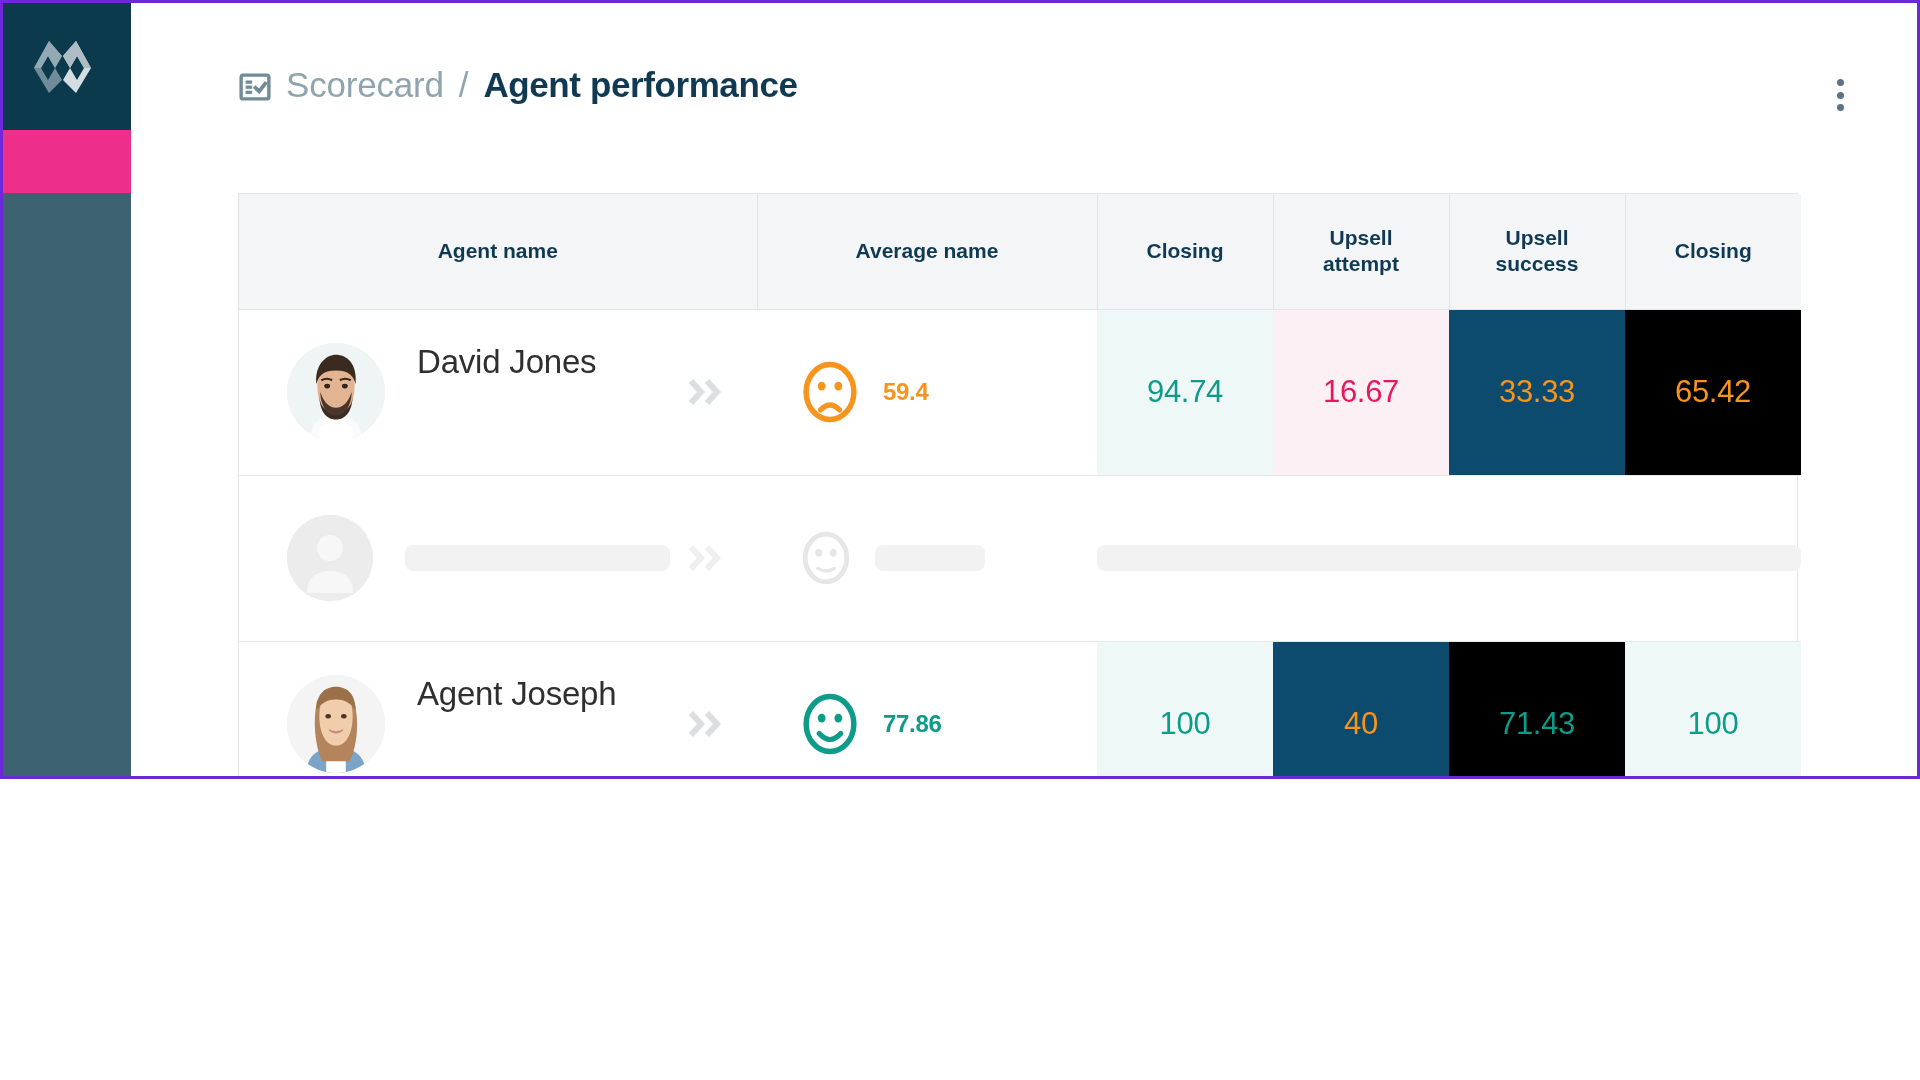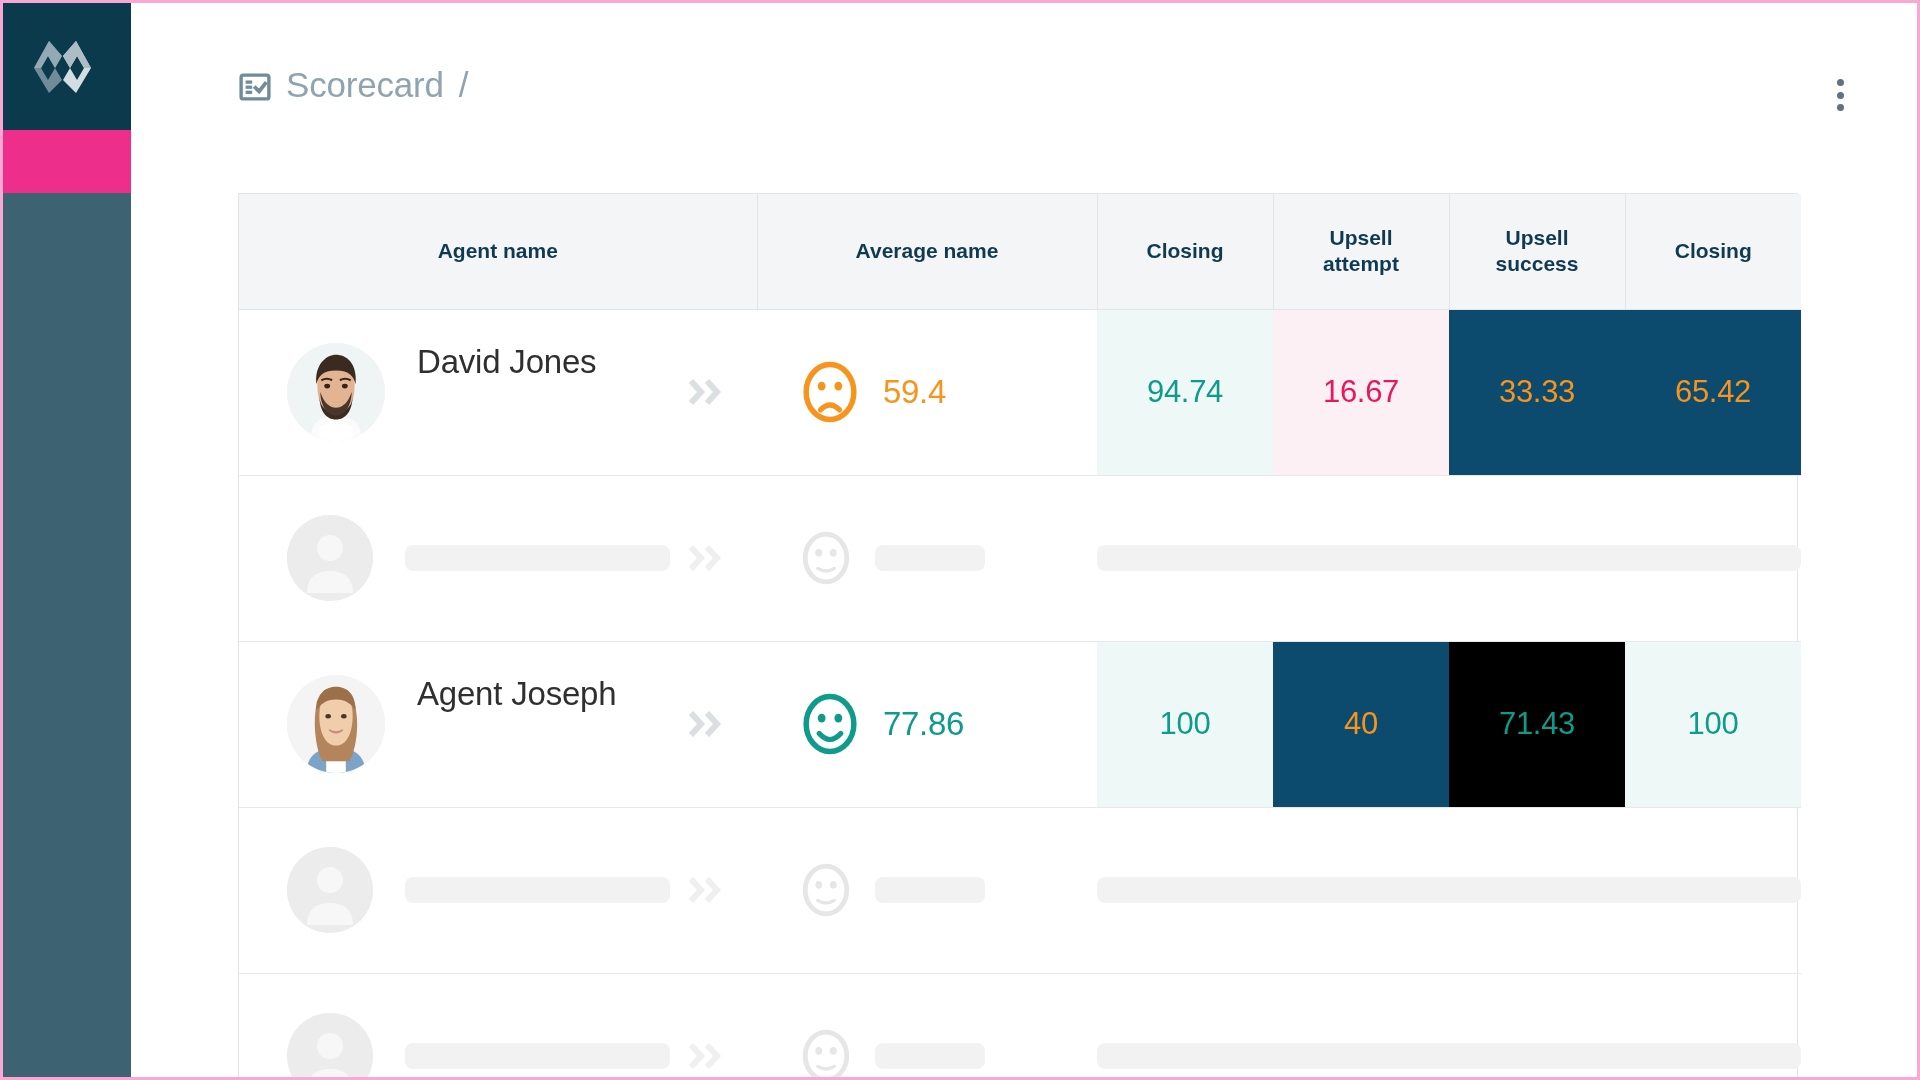--- a/index.html
+++ b/index.html
@@ -4,23 +4,23 @@
 <style>
   * { box-sizing: border-box; margin: 0; padding: 0; }
   html, body {
     width: 1920px; height: 1080px;
     font-family: "Liberation Sans", sans-serif;
     background: #ffffff;
     overflow: hidden;
   }
   .screen {
     position: relative;
-    width: 1920px; height: 1080px;
+    width: 1920px; height: 779px;
     background: #ffffff;
-    border: 3px solid #f9a8d4;
+    border: 3px solid #6d28d9;
     overflow: hidden;
   }
 
   
   .sidebar {
     position: absolute; left: 0; top: 0;
     width: 128px; height: 100%;
     background: #3d6373;
   }
   .sidebar-logo-block {
@@ -116,21 +116,21 @@
     margin-left: 32px; letter-spacing: -0.2px; white-space: nowrap;
   }
   .chev {
     margin-left: auto; margin-right: 30px; flex: none;
     display: flex; align-items: center;
   }
   .chev svg { width: 42px; height: 34px; display: block; }
 
   .avg-cell { display: flex; align-items: center; padding-left: 42px; gap: 22px; }
   .face { width: 62px; height: 62px; flex: none; display: block; }
-  .avg-val { font-size: 33px; font-weight: 400; letter-spacing: -0.3px; }
+  .avg-val { font-size: 24px; font-weight: 700; letter-spacing: -0.3px; }
 
   .metric-cell { text-align: center; font-size: 31px; font-weight: 400; letter-spacing:-0.3px;margin-top:17px;}
 
   
   .sk-row td { height: 166px; }
   .sk-agent { display: flex; align-items: center; padding-left: 48px; }
   .sk-avatar { width: 86px; height: 86px; border-radius: 50%; background: #ececec; flex:none;
                display:flex; align-items:center; justify-content:center;}
   .sk-avatar svg { width: 86px; height: 86px; display:block;}
   .sk-bar { background: #f2f2f2; border-radius: 8px; height: 26px; }
@@ -164,20 +164,21 @@
       <div class="breadcrumb">
         <svg class="crumb-icon" viewBox="0 0 24 24">
           <rect x="2.2" y="3.6" width="19.6" height="16.8" rx="1.6" fill="none" stroke="#6f8c98" stroke-width="2.4"></rect>
           <rect x="5.4" y="7.4" width="4.6" height="2.3" fill="#6f8c98"></rect>
           <rect x="5.4" y="11" width="4.6" height="2.3" fill="#6f8c98"></rect>
           <rect x="5.4" y="14.6" width="4.6" height="2.3" fill="#6f8c98"></rect>
           <path d="M12.4 12.6 L14.9 15.1 L19.2 9.6" fill="none" stroke="#6f8c98" stroke-width="2.7" stroke-linecap="square"></path>
         </svg>
         <span class="crumb-parent">Scorecard</span>
         <span class="crumb-sep">/</span>
+        <span class="crumb-current">Agent performance</span>
       </div>
       <div class="kebab">
         <i></i>
         <i></i>
         <i></i>
       </div>
     </div>
 
     <div class="table-wrap">
       <table class="scorecard">
@@ -226,21 +227,21 @@
                     <ellipse cx="19" cy="21" rx="3.3" ry="3.7" fill="#f7941e"></ellipse>
                     <ellipse cx="33" cy="21" rx="3.3" ry="3.7" fill="#f7941e"></ellipse>
                     <path d="M18 41 Q26 33 34 41" fill="none" stroke="#f7941e" stroke-width="4.4" stroke-linecap="round"></path>
                   </svg>
                   <span class="avg-val" style="color:#f7941e">59.4</span>
                 </div>
               </td>
               <td class="metric-cell" style="background:#eef8f6;color:#0e9b8a">94.74</td>
               <td class="metric-cell" style="background:#fdf0f4;color:#e8175d">16.67</td>
               <td class="metric-cell" style="background:#0c4a6e;color:#f7941e">33.33</td>
-              <td class="metric-cell" style="background:#0c4a6e;color:#f7941e">65.42</td>
+              <td class="metric-cell" style="background:#000000;color:#f7941e">65.42</td>
             </tr>
             <tr class="sk-row">
               <td>
                 <div class="sk-agent">
                   <div class="sk-avatar">
                     <svg viewBox="0 0 86 86">
                       <circle cx="43" cy="43" r="43" fill="#ececec"></circle>
                       <circle cx="43" cy="33" r="13" fill="#f7f7f7"></circle>
                       <path d="M20 78 C20 62 30 56 43 56 C56 56 66 62 66 78 Z" fill="#f7f7f7"></path>
                     </svg>

